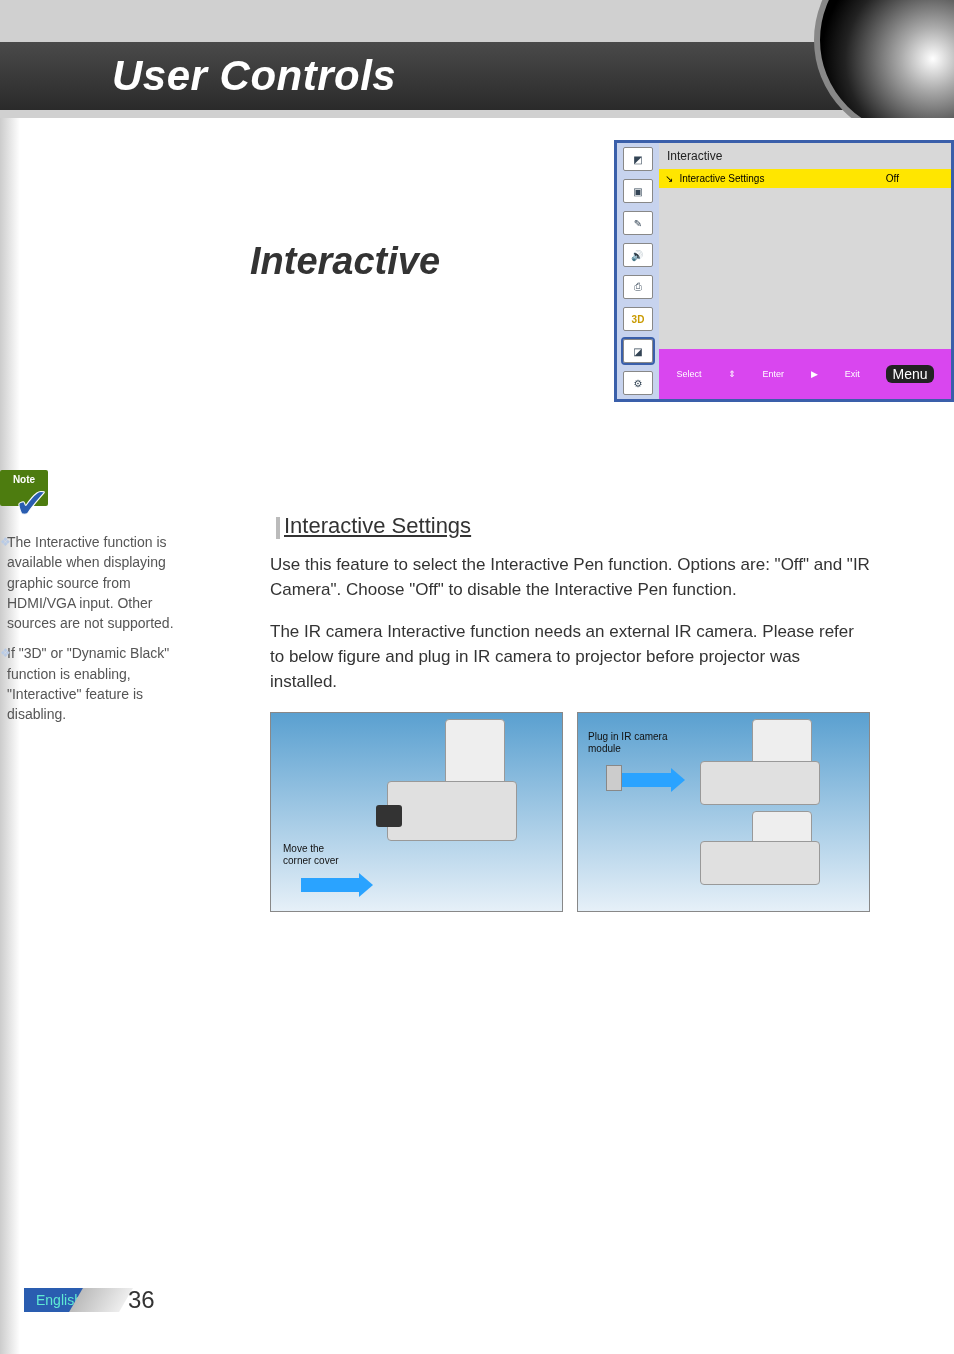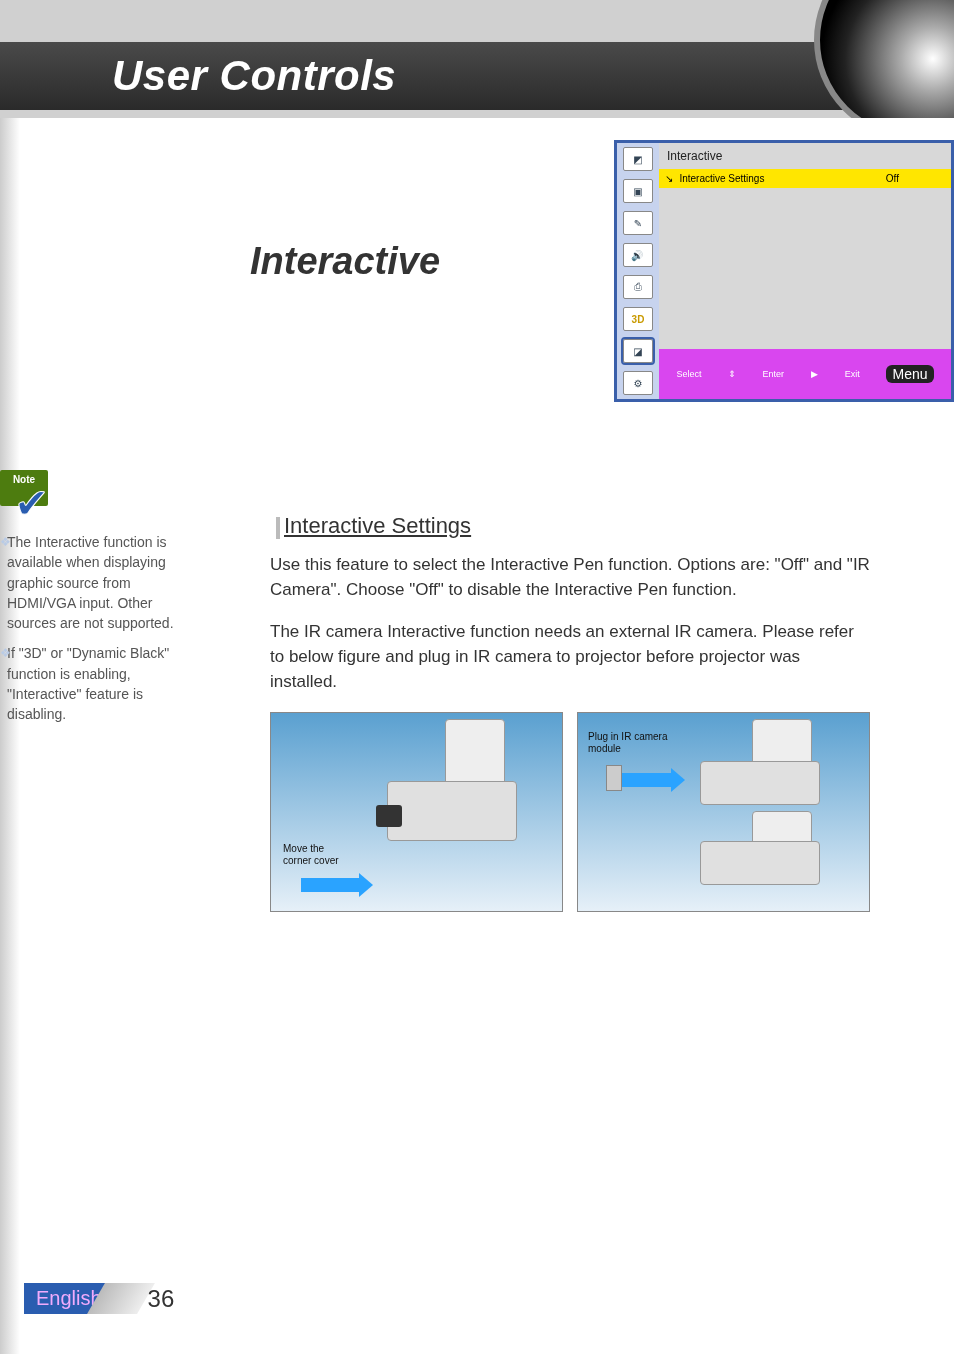--- a/index.html
+++ b/index.html
@@ -197,21 +197,21 @@
   }
   .caption { position:absolute; color:#111; font-size:10px; line-height:1.2; }
   .footer {
     position:absolute;
     left:24px;
     bottom:40px;
     display:flex;
     align-items:center;
   }
   .lang-tab {
-    background:#2a5db0; color:#f0abfc; font-size:20px;
+    background:#2a5db0; color:#5eead4; font-size:14px;
     padding:4px 18px 4px 12px;
     position:relative;
   }
   .lang-tab::after{
     content:"";
     position:absolute;
     right:-26px; top:0;
     width:50px; height:100%;
     background:linear-gradient(to right,#bbb,#eee);
     transform:skewX(-30deg);

